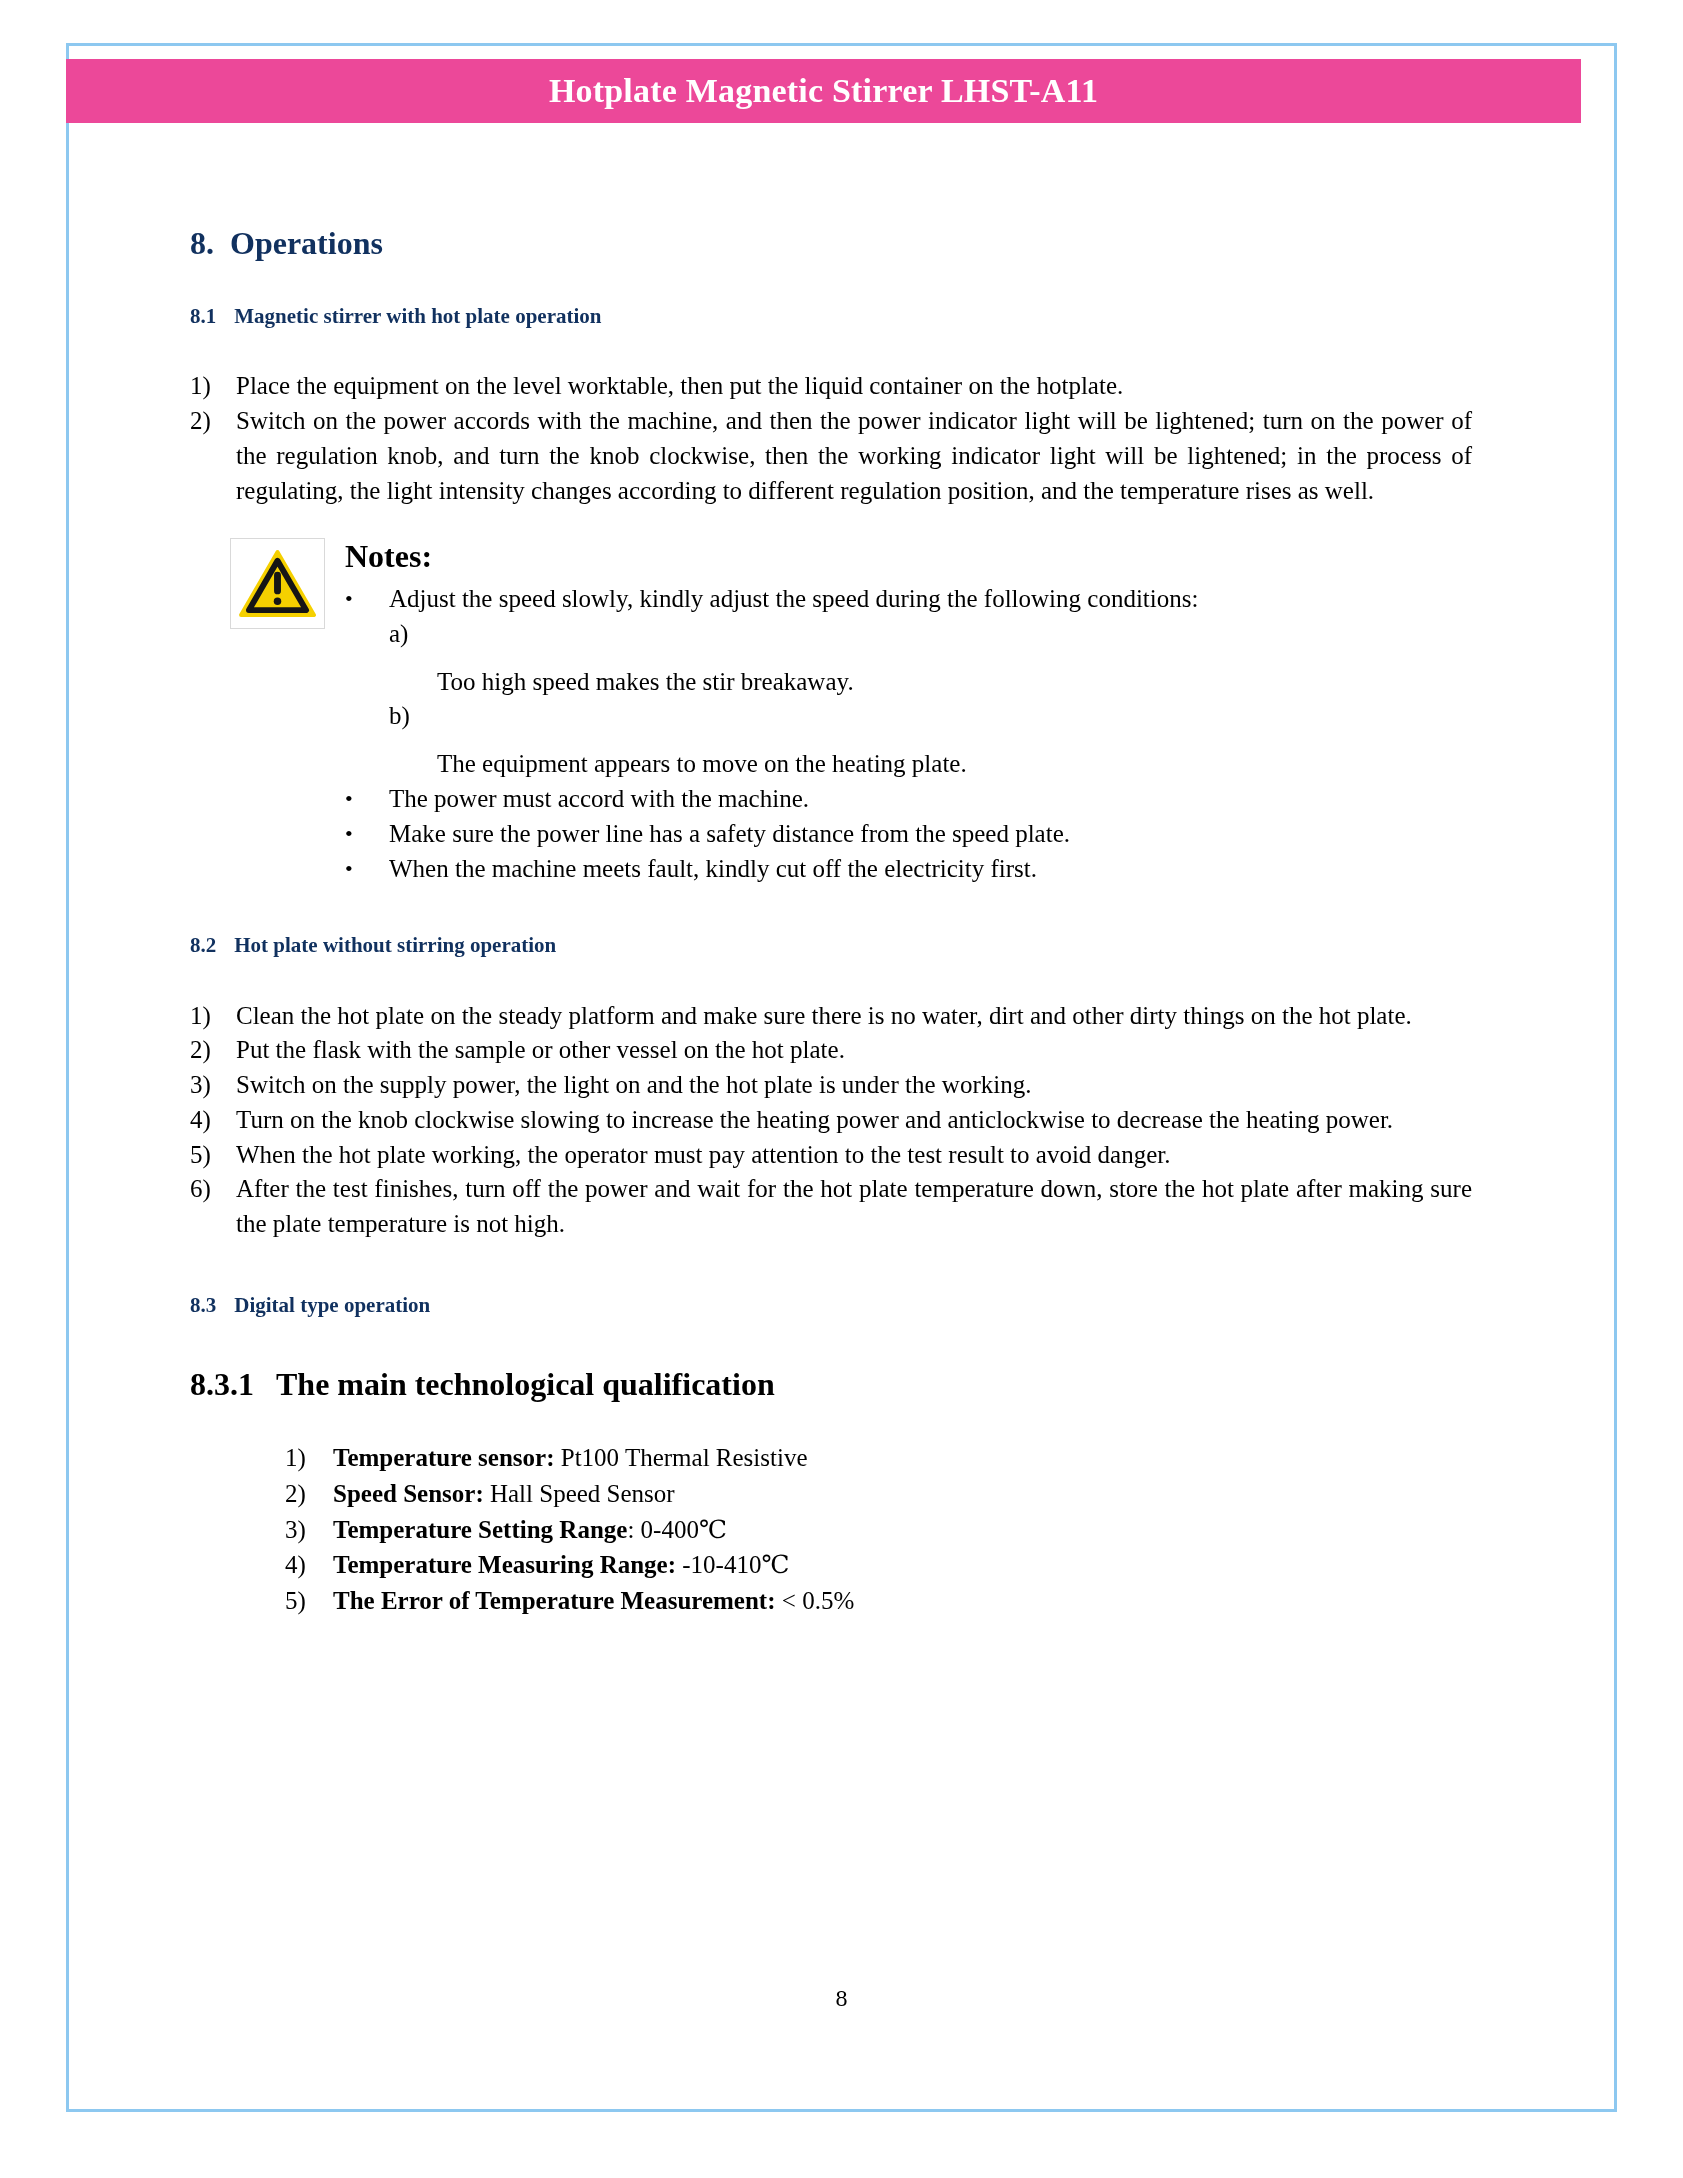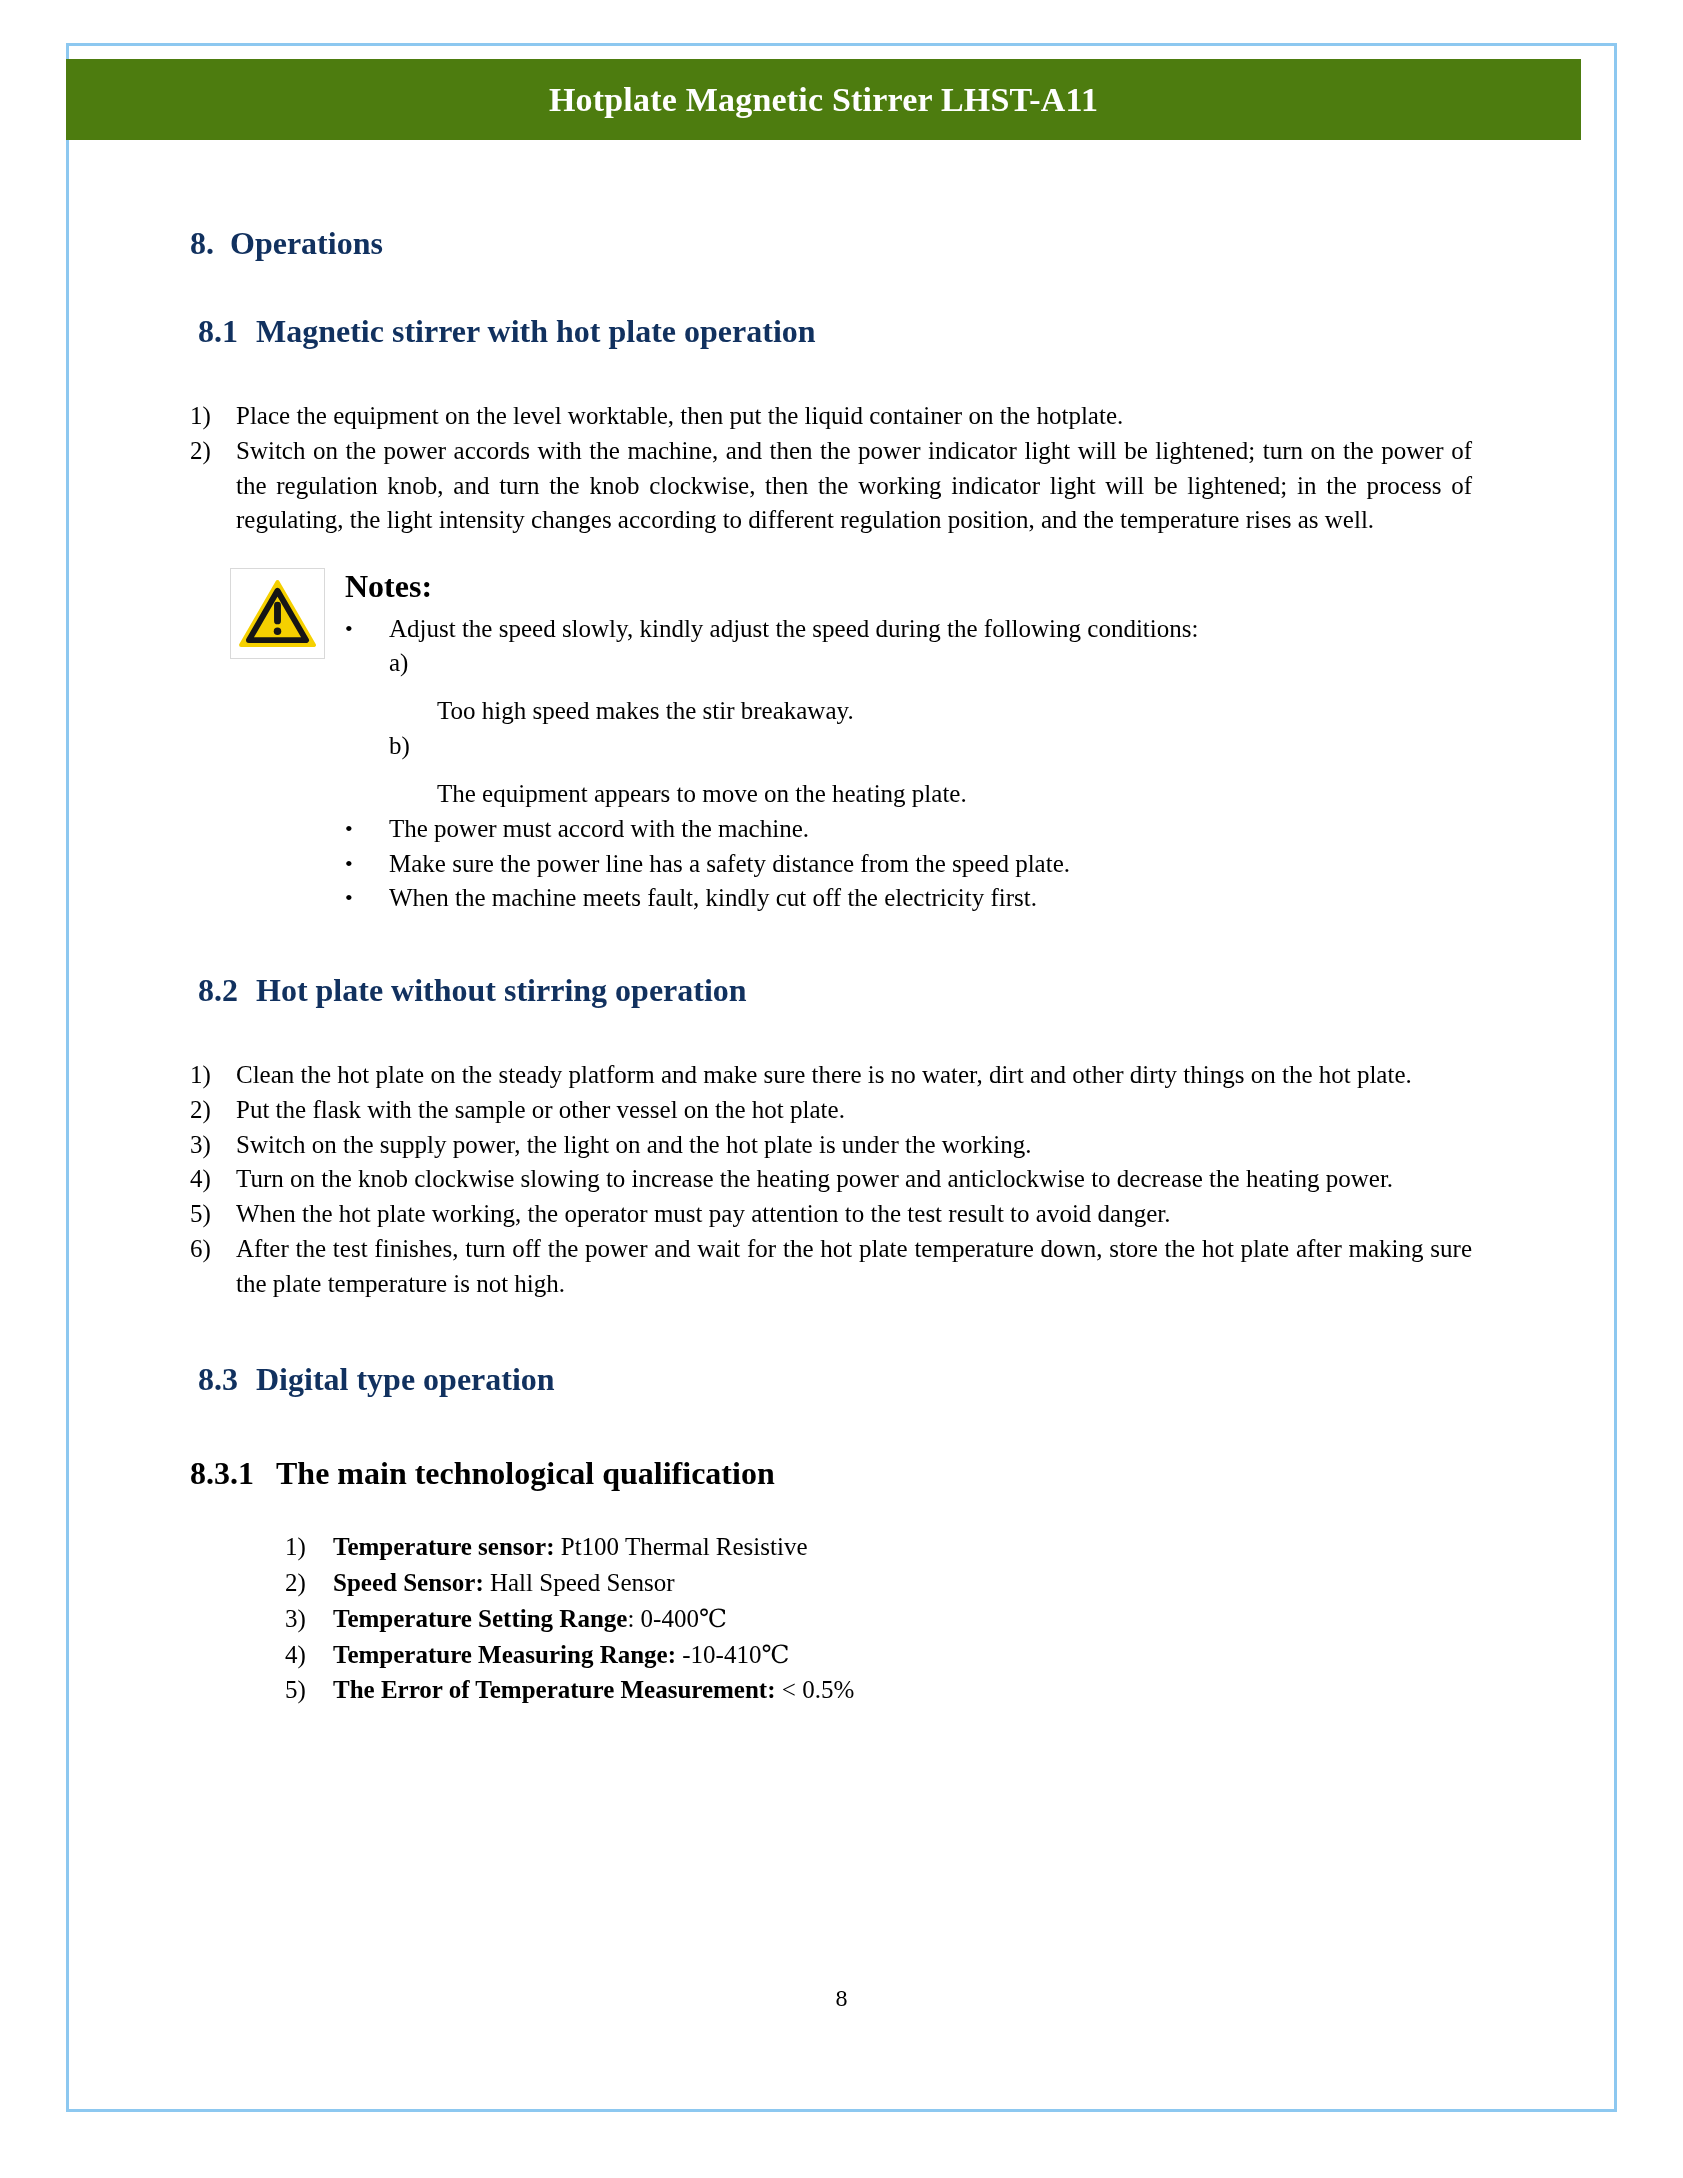--- a/index.html
+++ b/index.html
@@ -26,22 +26,22 @@
     border: 3px solid #8dc8f0;
     background: #ffffff;
   }
 
   
   .header-band {
     position: absolute;
     left: 66px;
     top: 59px;
     width: 1515px;
-    height: 81px;
-    background: #4d7c0f;
+    height: 64px;
+    background: #ec4899;
     display: flex;
     align-items: center;
     justify-content: center;
     z-index: 3;
   }
   .header-title {
     color: #ffffff;
     font-size: 34px;
     font-weight: bold;
     letter-spacing: 0.2px;
@@ -62,23 +62,23 @@
     color: #11315f;
     font-size: 32px;
     font-weight: bold;
     margin: 0 0 0 0;
     line-height: 1.25;
     display: flex;
     gap: 16px;
   }
   h2.subsec {
     color: #11315f;
-    font-size: 32px;
-    font-weight: bold;
-    margin: 8px;
+    font-size: 21px;
+    font-weight: bold;
+    margin: 0;
     line-height: 1.25;
     display: flex;
     gap: 18px;
   }
   h3.subsubsec {
     color: #000000;
     font-size: 32px;
     font-weight: bold;
     margin: 0;
     line-height: 1.25;

